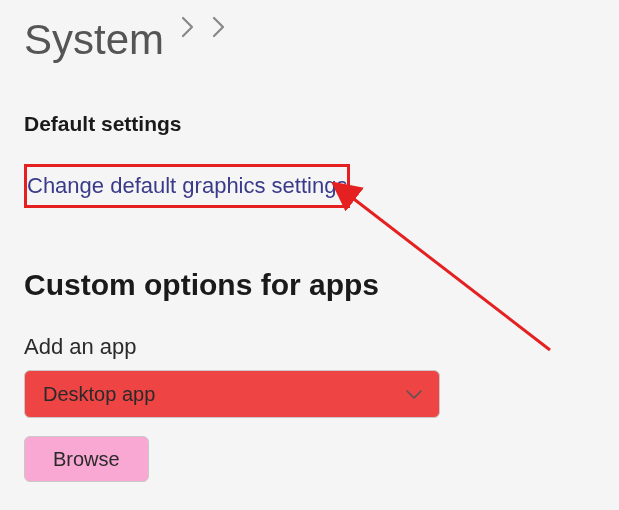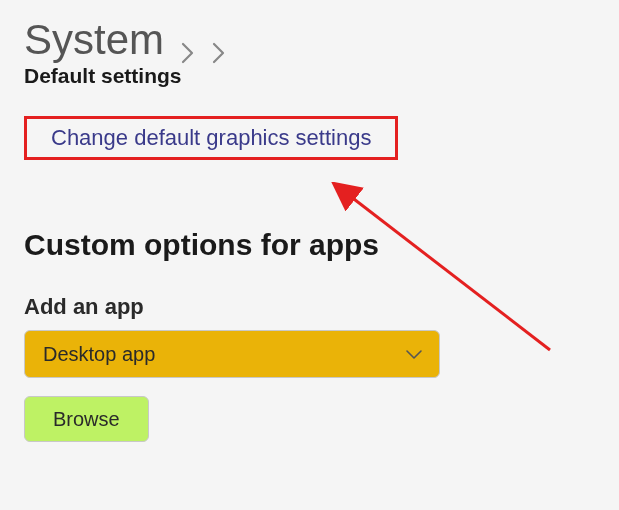--- a/index.html
+++ b/index.html
@@ -11,22 +11,23 @@
       font-family: "Segoe UI", -apple-system, BlinkMacSystemFont, sans-serif;
       background: #f5f5f5;
       width: 619px;
       height: 510px;
       padding: 16px 24px;
       color: #1a1a1a;
       position: relative;
     }
     .breadcrumb {
       display: flex;
-      align-items: flex-end;
+      align-items: flex-start;
       gap: 17px;
+      margin-bottom: 48px;
       flex-wrap: wrap;
     }
     .breadcrumb-item {
       font-size: 42px;
       font-weight: 400;
       color: #555;
       cursor: pointer;
     }
     .breadcrumb-item.current {
       font-weight: 700;
@@ -41,70 +42,69 @@
     }
     .section-title {
       font-size: 21px;
       font-weight: 600;
       color: #1a1a1a;
       margin-bottom: 28px;
     }
     .link-highlight-box {
       display: inline-block;
       border: 3px solid #e42020;
-      padding: 6px 24px;
+      padding: 6px 0;
       margin-bottom: 60px;
       position: relative;
     }
     .settings-link {
       font-size: 22px;
       font-weight: 400;
       color: #3a3a8a;
       cursor: pointer;
     }
     .custom-section {
-      margin-top: 8px;
     }
     .custom-title {
       font-size: 30px;
       font-weight: 600;
       margin-bottom: 32px;
     }
     .field-label {
       font-size: 22px;
-      font-weight: 700;
+      font-weight: 400;
       color: #2a2a2a;
       margin-bottom: 10px;
     }
     .dropdown {
       width: 416px;
       height: 48px;
       border: 1px solid #c8c8c8;
       border-radius: 6px;
-      background: #eab308;
+      background: #ef4444;
       display: flex;
       align-items: center;
       justify-content: space-between;
       padding: 0 16px 0 18px;
       cursor: pointer;
       margin-bottom: 18px;
     }
     .dropdown-value {
       font-size: 20px;
       color: #2a2a2a;
     }
     .dropdown-chevron {
       display: inline-flex;
     }
     .browse-button {
       height: 46px;
       padding: 0 28px;
       border: 1px solid #c8c8c8;
       border-radius: 6px;
-      background: #bef264;
+      background: #f9a8d4;
       font-size: 20px;
       font-family: inherit;
       color: #2a2a2a;
       cursor: pointer;
       display: inline-flex;
       align-items: center;
     }
     .arrow-overlay {
       position: absolute;
       left: 330px;

